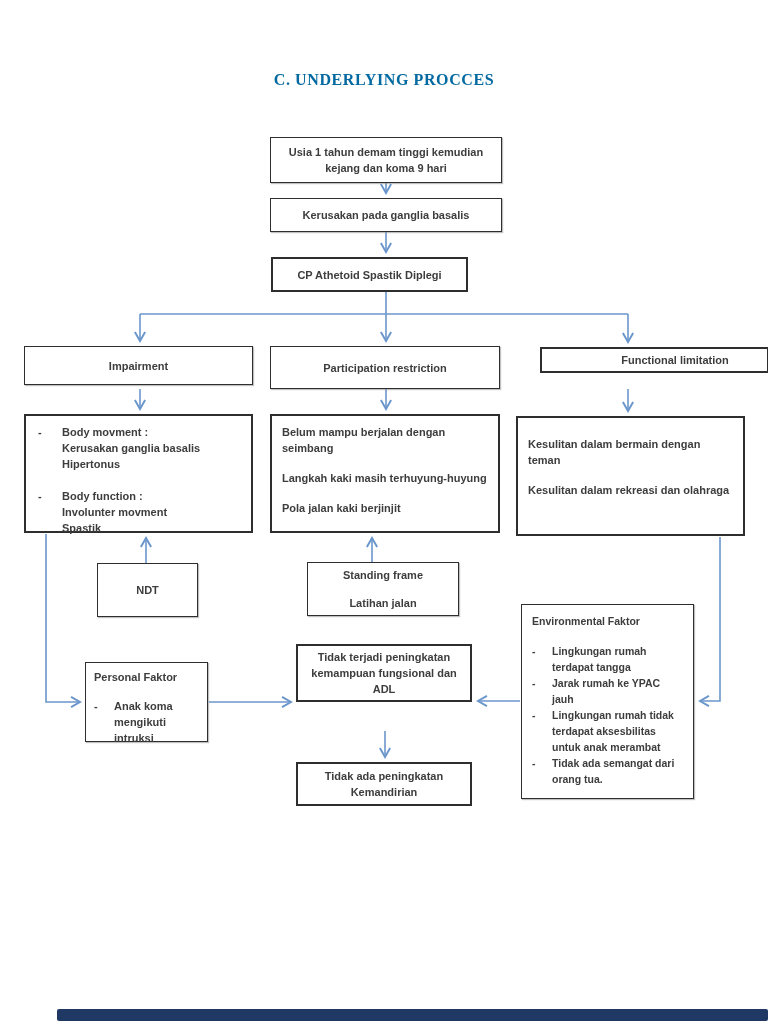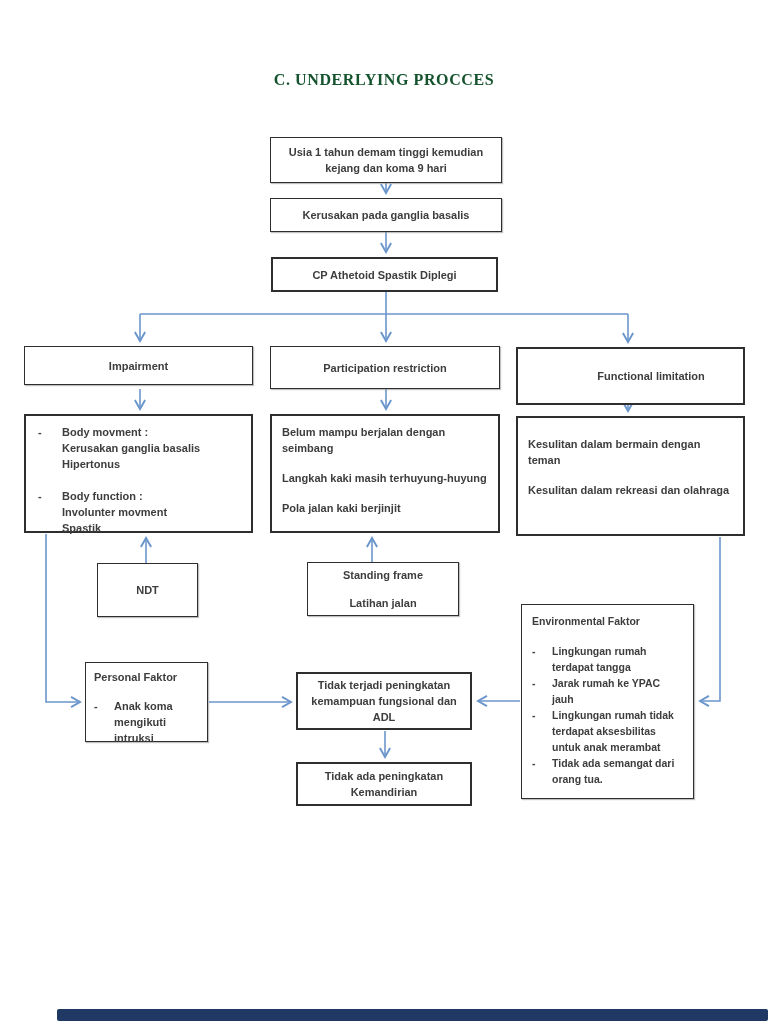--- a/index.html
+++ b/index.html
@@ -3,21 +3,21 @@
 <meta charset="utf-8">
 <style>
   html,body{margin:0;padding:0;background:#ffffff;}
   .page{
     position:relative;width:768px;height:1024px;background:#ffffff;overflow:hidden;
     font-family:"Liberation Sans",sans-serif;
   }
   .title{
     position:absolute;top:71px;left:0;width:768px;text-align:center;
     font-family:"Liberation Serif",serif;font-weight:700;font-size:16px;
-    letter-spacing:.6px;color:#14532d;
+    letter-spacing:.6px;color:#0369a1;
   }
   svg.connectors{position:absolute;left:0;top:0;z-index:1;}
   .box{
     position:absolute;background:#ffffff;border:1px solid #2e2e2e;
     box-shadow:1px 1px 1px rgba(140,140,140,.55);
     color:#3d3d3d;font-weight:700;font-size:11px;line-height:16px;
     box-sizing:border-box;z-index:2;
   }
   .thick{border-width:2px;box-shadow:none;}
   .center{display:flex;align-items:center;justify-content:center;text-align:center;}
@@ -74,33 +74,33 @@
   </svg>
 
   <div class="box center" style="left:270px;top:137px;width:232px;height:46px;padding:2px 8px;">
     <span>Usia 1 tahun demam tinggi kemudian kejang dan koma 9 hari</span>
   </div>
 
   <div class="box center" style="left:270px;top:198px;width:232px;height:34px;">
     <span>Kerusakan pada ganglia basalis</span>
   </div>
 
-  <div class="box thick center" style="left:271px;top:257px;width:227px;height:35px;">
+  <div class="box thick center" style="left:271px;top:257px;width:197px;height:35px;">
     <span>CP Athetoid Spastik Diplegi</span>
   </div>
 
   <div class="box center" style="left:24px;top:346px;width:229px;height:39px;">
     <span>Impairment</span>
   </div>
 
   <div class="box center" style="left:270px;top:346px;width:230px;height:43px;">
     <span>Participation restriction</span>
   </div>
 
-  <div class="box thick center" style="left:516px;top:347px;width:229px;height:58px;padding-left:41px;">
+  <div class="box thick center" style="left:540px;top:347px;width:229px;height:26px;padding-left:41px;">
     <span>Functional limitation</span>
   </div>
 
   <div class="box thick pad" style="left:24px;top:414px;width:229px;height:119px;padding-left:12px;">
     <div class="group">
       <span class="dash">-</span>
       <span>
         <span>Body movment :</span><br>
         <span>Kerusakan ganglia basalis</span><br>
         <span>Hipertonus</span>
@@ -157,21 +157,21 @@
   </div>
 
   <div class="box pad personal" style="left:85px;top:662px;width:123px;height:80px;padding:6px 8px;">
     <div class="boxtitle">Personal Faktor</div>
     <div class="group">
       <span class="dash">-</span>
       <span>Anak koma mengikuti intruksi</span>
     </div>
   </div>
 
-  <div class="box thick center" style="left:296px;top:672px;width:176px;height:58px;padding:2px 8px;">
+  <div class="box thick center" style="left:296px;top:644px;width:176px;height:58px;padding:2px 8px;">
     <span>Tidak terjadi peningkatan kemampuan fungsional dan ADL</span>
   </div>
 
   <div class="box thick center" style="left:296px;top:762px;width:176px;height:44px;padding:2px 8px;">
     <span>Tidak ada peningkatan Kemandirian</span>
   </div>
 
   <div class="bottom-bar"></div>
 
 </div>

